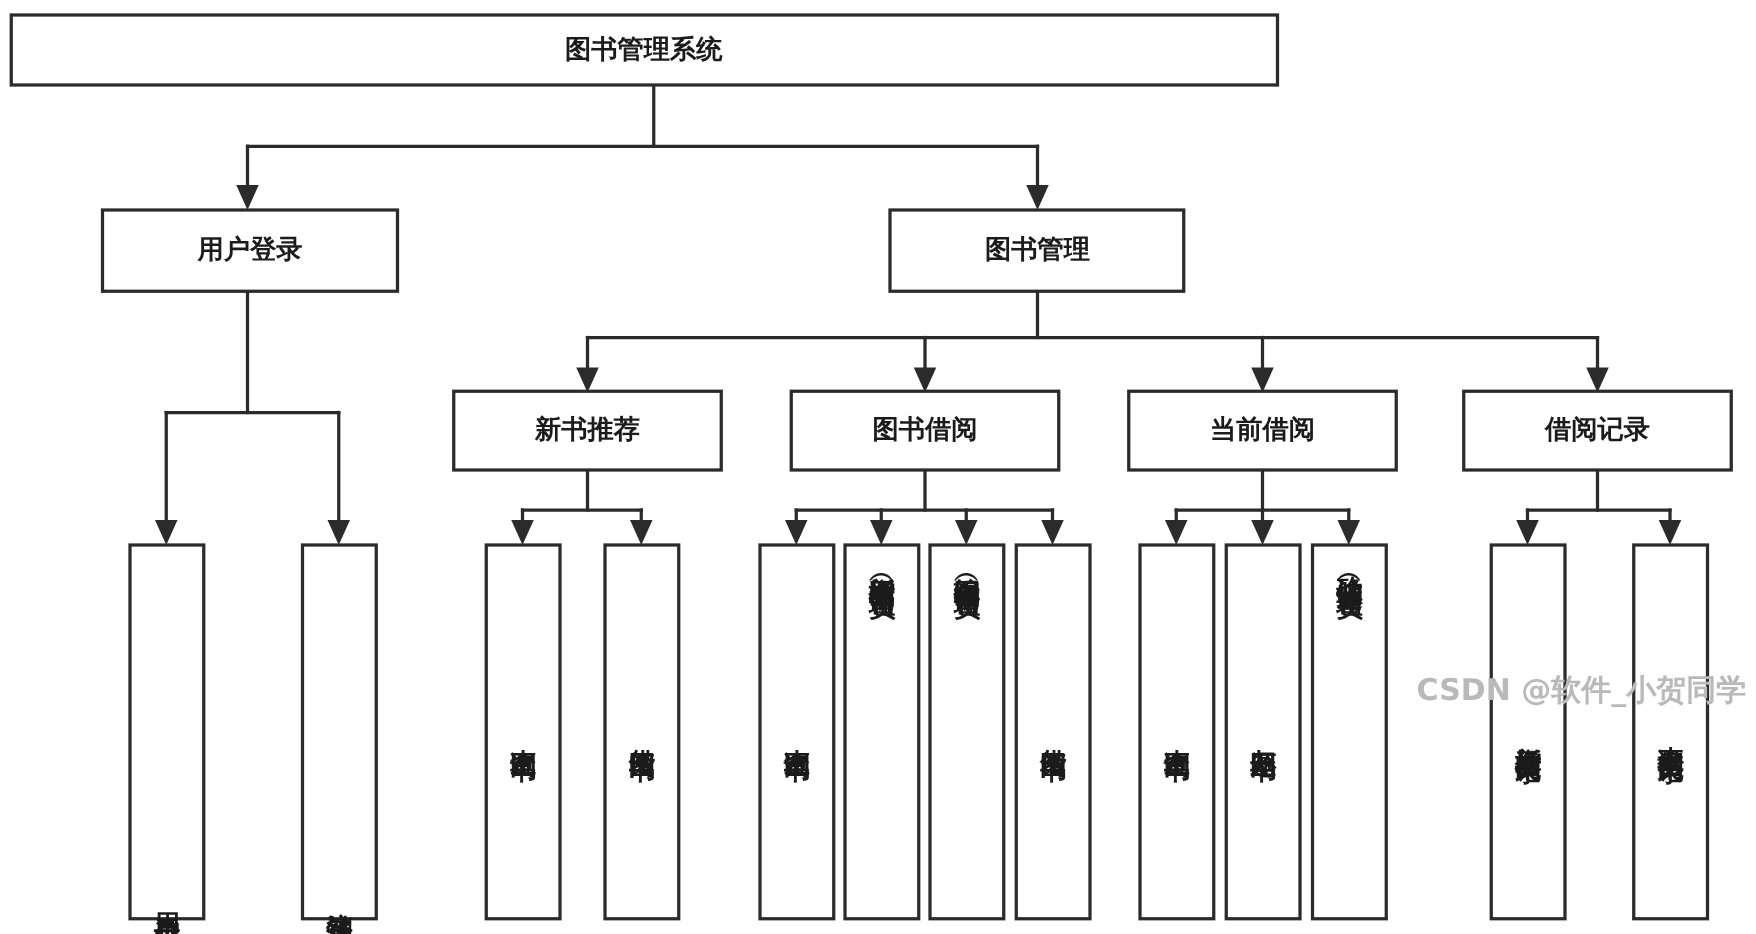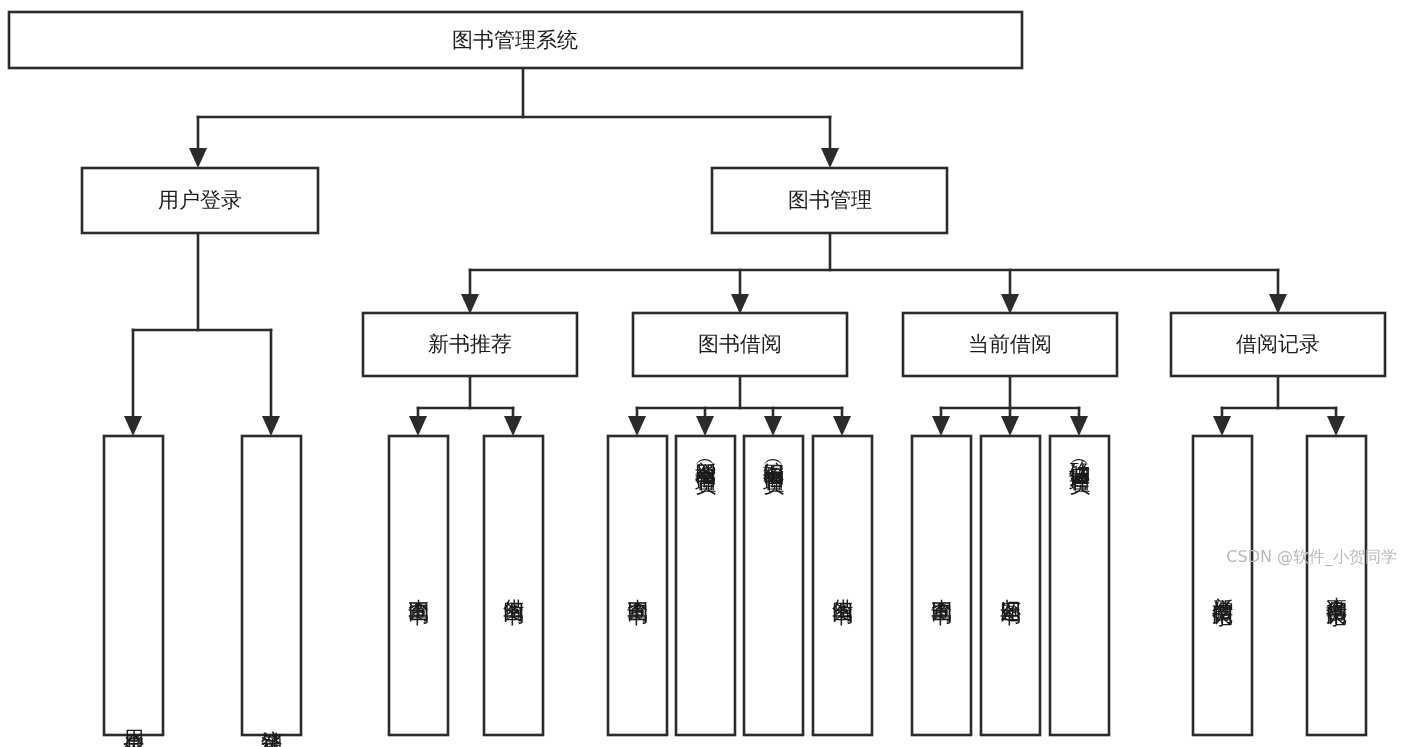--- a/index.html
+++ b/index.html
@@ -11,20 +11,21 @@
     width: 1405px;
     height: 747px;
     font-family: "DejaVu Sans", "Liberation Sans", sans-serif;
     overflow: hidden;
   }
   #diagram-root {
     position: relative;
     width: 1405px;
     height: 571px;
     background: #ffffff;
+    font-weight: bold;
   }
   svg#diagram-svg {
     position: absolute;
     top: 0;
     left: 0;
     width: 1405px;
     height: 747px;
     display: block;
   }
   .node-box {
@@ -64,21 +65,21 @@
     line-height: 1.16;
     letter-spacing: 2px;
     color: #1b1b1b;
     white-space: nowrap;
   }
   .watermark {
     position: absolute;
     right: 8px;
     bottom: 3px;
     font-family: "DejaVu Sans", "Liberation Sans", sans-serif;
-    font-size: 16px;
+    font-size: 24px;
     color: #b9b9b9;
     white-space: nowrap;
     pointer-events: none;
   }
 </style>
 </head>
 <body>
 
 <div id="diagram-root">
 

